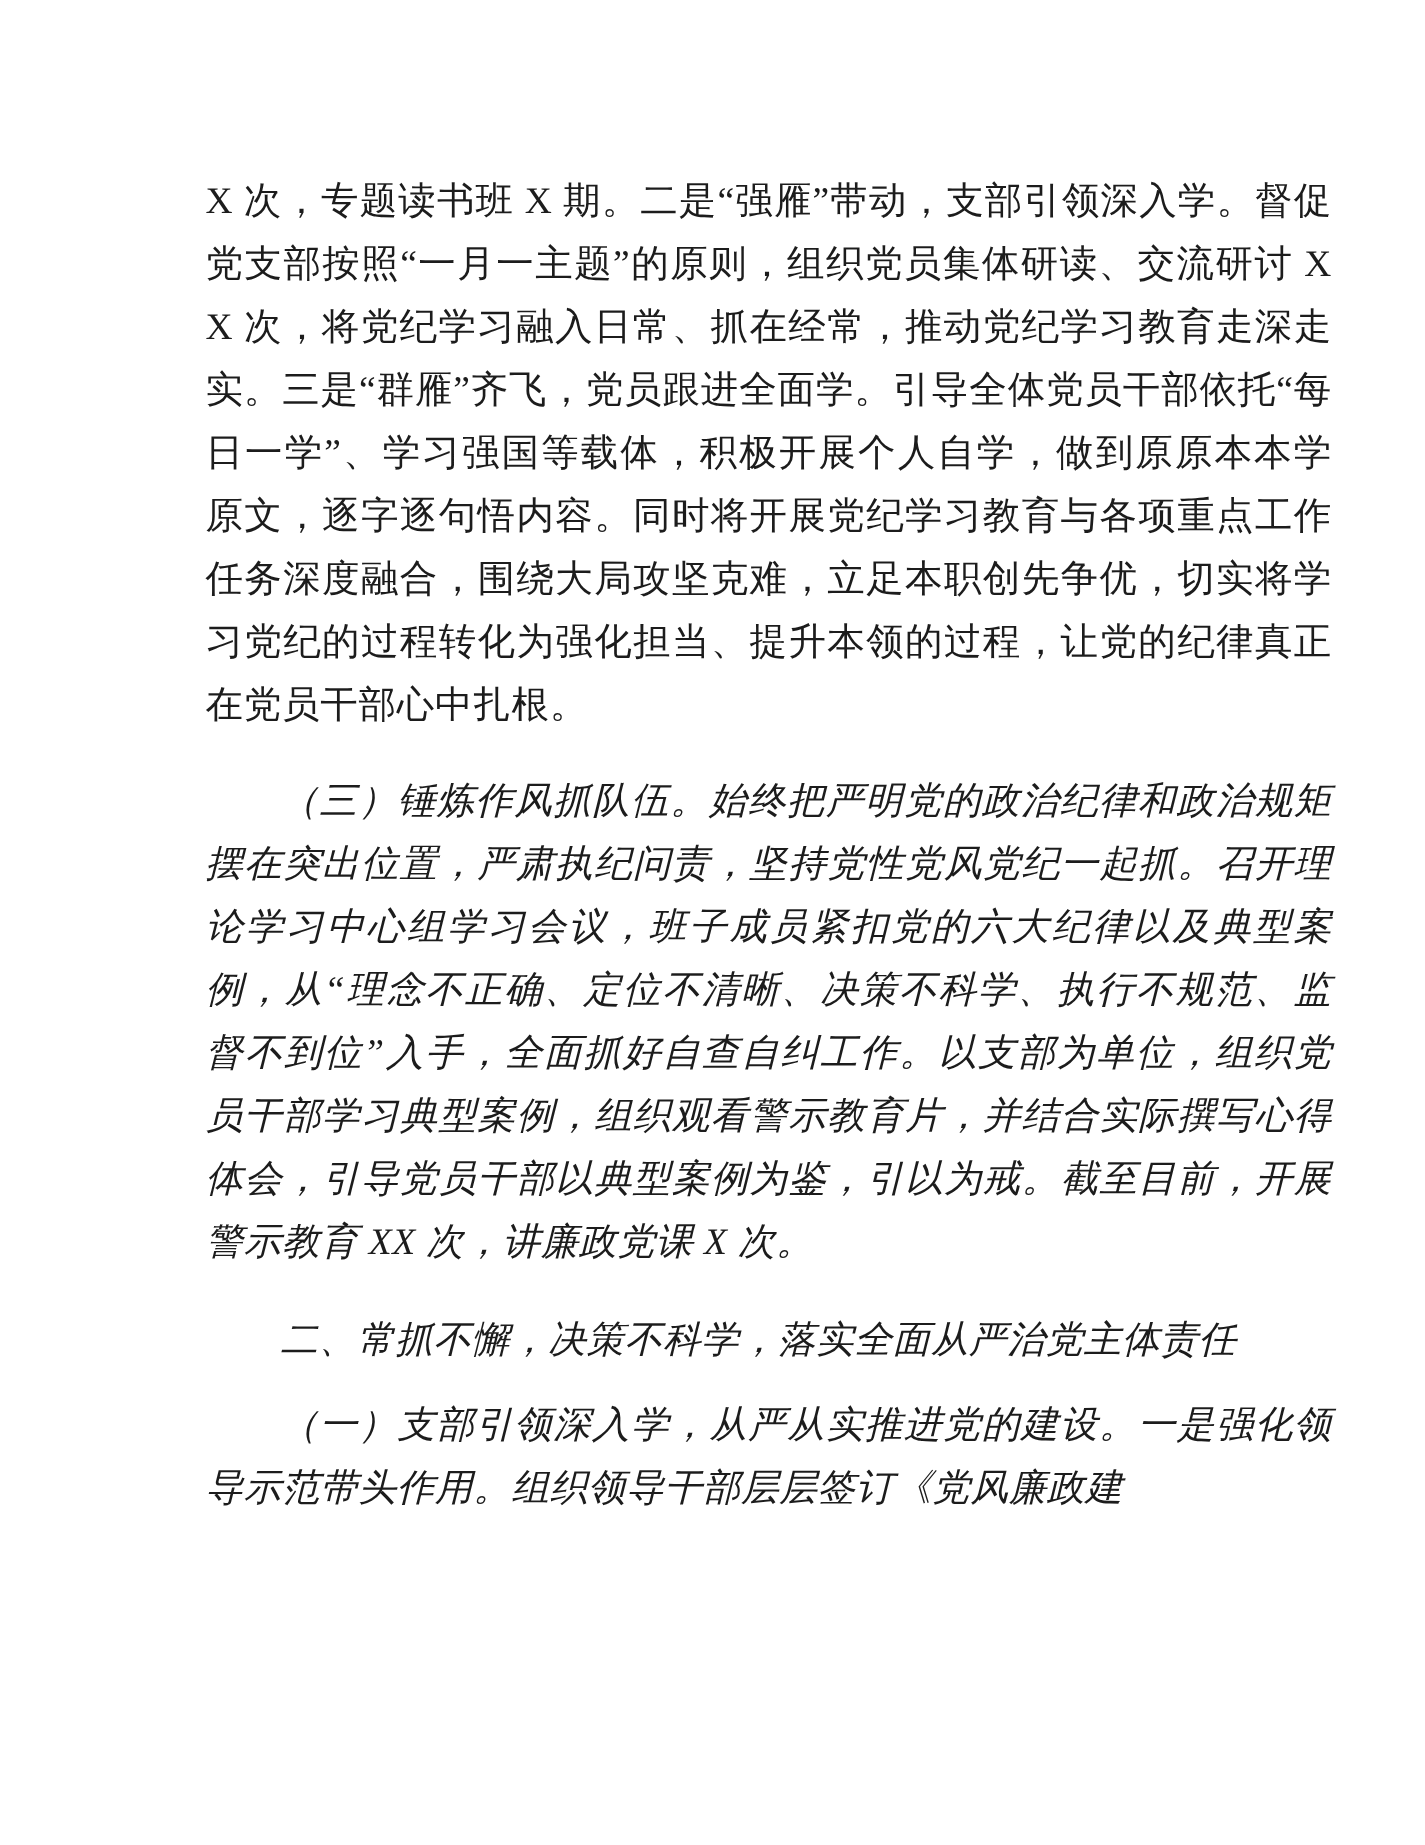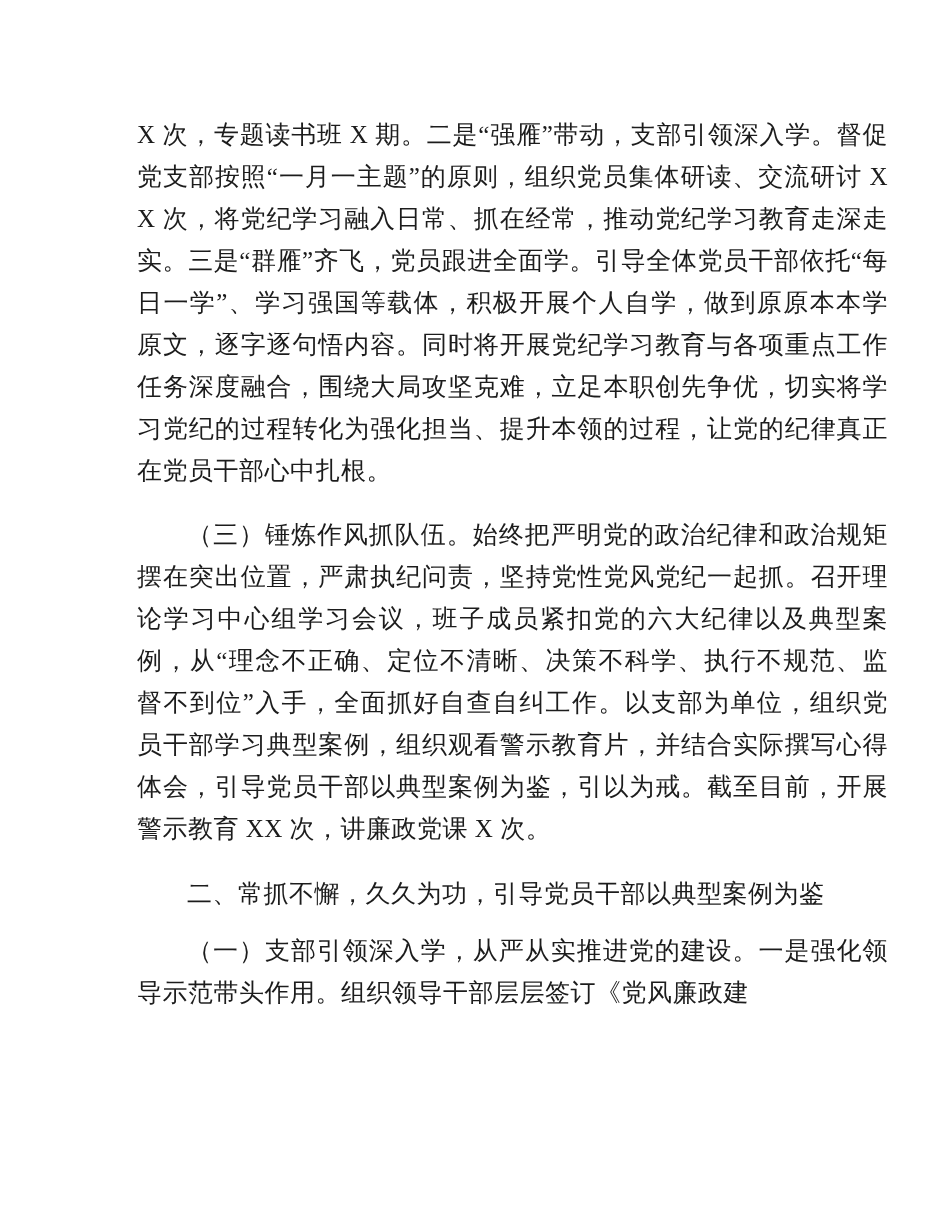--- a/index.html
+++ b/index.html
@@ -27,26 +27,27 @@
     line-height: 42px;
     text-align: justify;
     text-justify: inter-character;
     letter-spacing: 0.5px;
     word-break: break-all;
     color: #1c1c1c;
     font-weight: 400;
   }
   .para.indent {
     text-indent: 2em;
+    font-style: italic;
   }
   .para.p2 { margin-top: 22px; }
   .para.p3 { margin-top: 23px; }
   .para.p4 { margin-top: 15px; }
 </style>
 </head>
 <body>
 
 <div class="sheet">
   <p class="para p1">X 次，专题读书班 X 期。二是“强雁”带动，支部引领深入学。督促党支部按照“一月一主题”的原则，组织党员集体研读、交流研讨 XX 次，将党纪学习融入日常、抓在经常，推动党纪学习教育走深走实。三是“群雁”齐飞，党员跟进全面学。引导全体党员干部依托“每日一学”、学习强国等载体，积极开展个人自学，做到原原本本学原文，逐字逐句悟内容。同时将开展党纪学习教育与各项重点工作任务深度融合，围绕大局攻坚克难，立足本职创先争优，切实将学习党纪的过程转化为强化担当、提升本领的过程，让党的纪律真正在党员干部心中扎根。</p>
   <p class="para indent p2">（三）锤炼作风抓队伍。始终把严明党的政治纪律和政治规矩摆在突出位置，严肃执纪问责，坚持党性党风党纪一起抓。召开理论学习中心组学习会议，班子成员紧扣党的六大纪律以及典型案例，从“理念不正确、定位不清晰、决策不科学、执行不规范、监督不到位”入手，全面抓好自查自纠工作。以支部为单位，组织党员干部学习典型案例，组织观看警示教育片，并结合实际撰写心得体会，引导党员干部以典型案例为鉴，引以为戒。截至目前，开展警示教育 XX 次，讲廉政党课 X 次。</p>
-  <p class="para indent p3">二、常抓不懈，久久为功，引导党员干部以典型案例为鉴</p>
+  <p class="para indent p3">二、常抓不懈，决策不科学，落实全面从严治党主体责任</p>
   <p class="para indent p4">（一）支部引领深入学，从严从实推进党的建设。一是强化领导示范带头作用。组织领导干部层层签订《党风廉政建</p>
 </div>
 
 </body></html>

